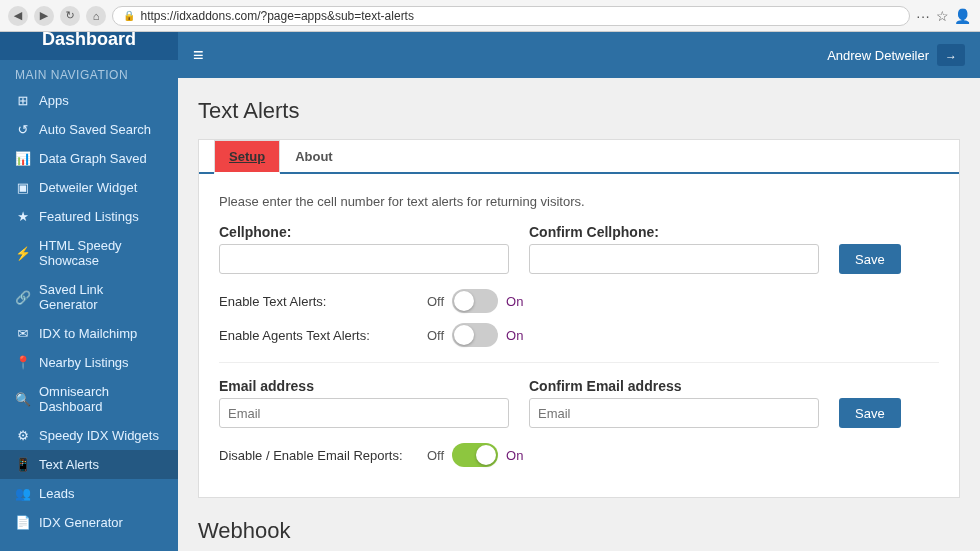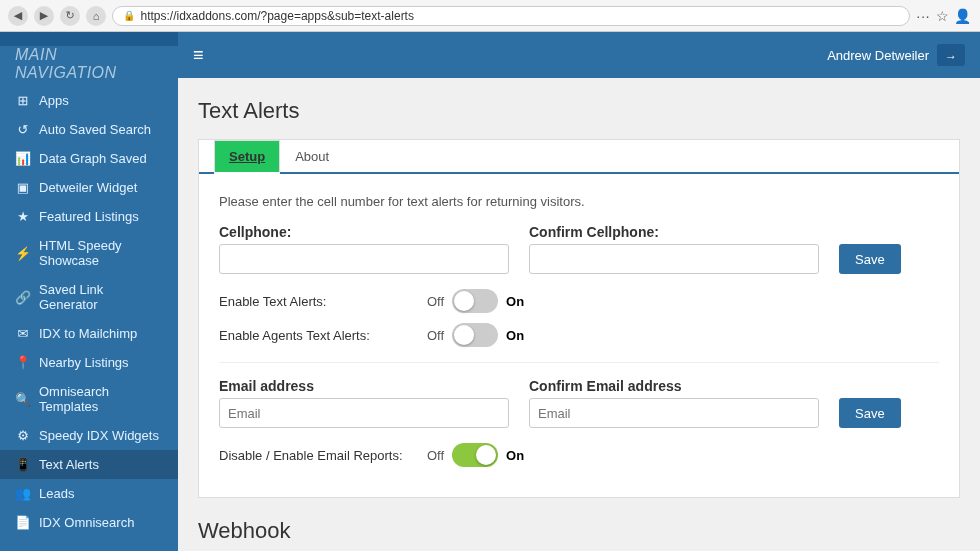--- a/index.html
+++ b/index.html
@@ -58,26 +58,25 @@
       justify-content: flex-end;
     }
     .sidebar-header {
       background: #1e5a8e;
       padding: 10px 15px;
       font-size: 18px;
       font-weight: bold;
       text-align: center;
     }
     .sidebar-section-label {
-      font-size: 16px;
+      font-size: 12px;
       color: #aac8e0;
-      padding: 0 15px 4px;
+      padding: 8px 15px 4px;
       text-transform: uppercase;
       letter-spacing: 0.5px;
-      font-style: italic;
     }
     .sidebar-item {
       display: flex;
       align-items: center;
       gap: 8px;
       padding: 7px 15px;
       cursor: pointer;
       color: #e0f0ff;
       font-size: 13px;
     }
@@ -134,23 +133,24 @@
       border-bottom: 2px solid #2d6fa3;
       padding: 0 15px;
     }
     .tab {
       padding: 8px 14px;
       cursor: pointer;
       font-size: 13px;
       color: #555;
       border: 1px solid transparent;
       margin-bottom: -2px;
+      font-weight: bold;
     }
     .tab.active {
-      background: #22c55e;
+      background: #ef4444;
       border: 1px solid #ddd;
       border-bottom: 2px solid white;
       color: #333;
       font-weight: bold;
       text-decoration: underline;
     }
 
     .card-body { padding: 20px; }
 
     .field-description { font-size: 13px; color: #555; margin-bottom: 15px; }
@@ -186,21 +186,21 @@
     .toggle-row {
       display: flex;
       align-items: center;
       gap: 8px;
       margin-bottom: 10px;
       font-size: 13px;
       color: #333;
     }
     .toggle-label { width: 200px; }
     .toggle-off { color: #555; }
-    .toggle-on { color: #000000; font-weight: bold; }
+    .toggle-on { color: #701a75; }
 
     
     .toggle-switch {
       position: relative;
       width: 46px;
       height: 24px;
       display: inline-block;
     }
     .toggle-track {
       position: absolute;
@@ -281,37 +281,37 @@
     <div class="sidebar-item">
       <span class="icon">✉</span>
       <span>IDX to Mailchimp</span>
     </div>
     <div class="sidebar-item">
       <span class="icon">📍</span>
       <span>Nearby Listings</span>
     </div>
     <div class="sidebar-item">
       <span class="icon">🔍</span>
-      <span>Omnisearch Templates</span>
+      <span>Omnisearch Dashboard</span>
     </div>
     <div class="sidebar-item">
       <span class="icon">⚙</span>
       <span>Speedy IDX Widgets</span>
     </div>
     <div class="sidebar-item active">
       <span class="icon">📱</span>
       <span>Text Alerts</span>
     </div>
     <div class="sidebar-item">
       <span class="icon">👥</span>
       <span>Leads</span>
     </div>
     <div class="sidebar-item">
       <span class="icon">📄</span>
-      <span>IDX Omnisearch</span>
+      <span>IDX Generator</span>
     </div>
     <div class="sidebar-item">
       
       
     </div>
 
   </div>
 
   <div style="flex:1; display:flex; flex-direction:column; overflow:hidden;">
 

